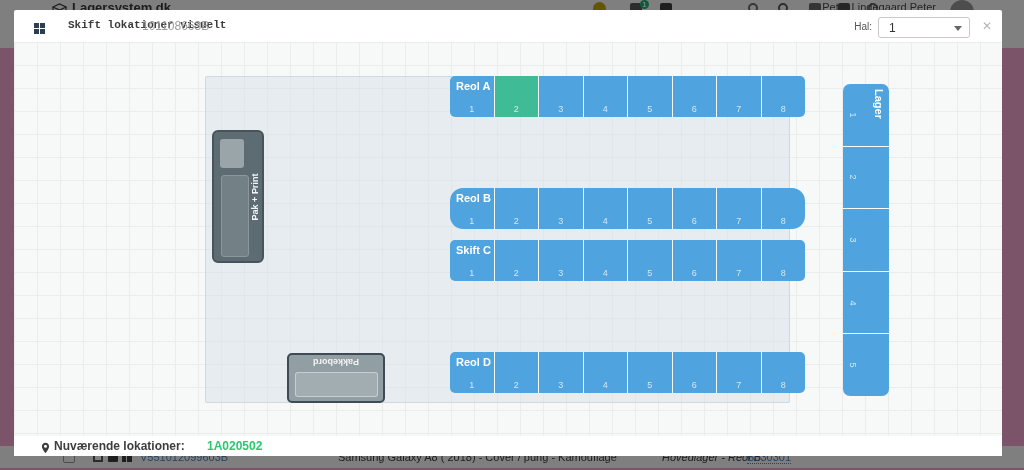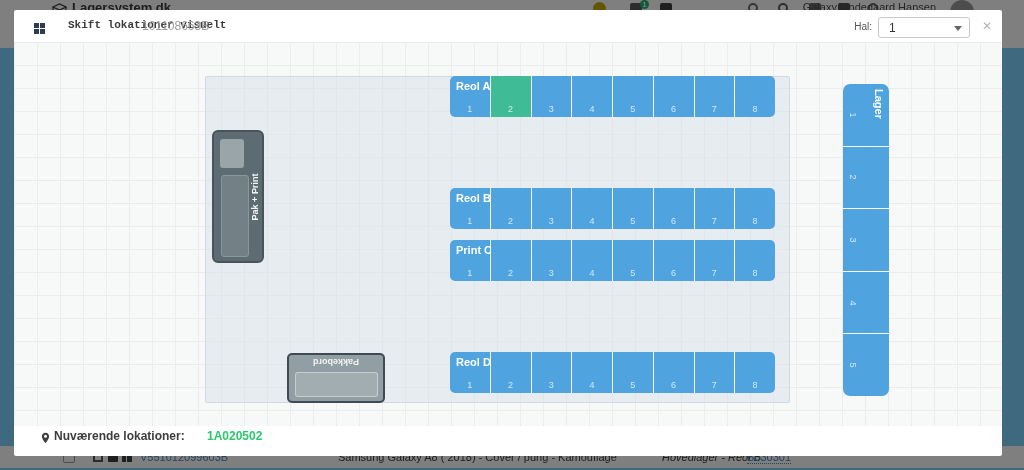--- a/index.html
+++ b/index.html
@@ -1,18 +1,18 @@
 <!DOCTYPE html>
 <html style="--cell-blue: #4fa3de; --cell-green: #3fbc96; --loc-green: #2bc96e;"><head>
 <meta charset="utf-8">
 <style>
   * { margin:0; padding:0; box-sizing:border-box; }
   html,body { width:1024px; height:470px; overflow:hidden;
     font-family:"Liberation Sans", sans-serif; }
-  .page { position:absolute; inset:0; background:#7dd3fc; }
+  .page { position:absolute; inset:0; background:#f9a8d4; }
 
   
   .navbar { position:absolute; left:0; top:0; width:1024px; height:48px;
     background:#ffffff; }
   .logo-icon { position:absolute; left:52px; top:1px; width:15px; height:12px; }
   .logo-text { position:absolute; left:72px; top:0px; font-size:13px; font-weight:bold; color:#3a3a3a; }
   .nav-dot { position:absolute; top:2px; width:13px; height:13px; border-radius:50%; }
   .nav-glyph { position:absolute; top:3px; width:12px; height:10px; background:#5a5a5a; border-radius:2px; }
   .nav-ring { position:absolute; top:3px; width:10px; height:10px; border:2px solid #6a6a6a; border-radius:50%; background:transparent; }
   .nav-badge { position:absolute; width:9px; height:9px; border-radius:50%; background:#21b573; color:#fff;
@@ -49,23 +49,23 @@
   .close-btn { position:absolute; right:10px; top:9px; font-size:12px; color:#b5b5b5; cursor:pointer; }
 
   
   .floor { position:absolute; left:0; top:32px; width:988px; height:394px; background:#f7f8f8;
     background-image:linear-gradient(#ececec 1px, transparent 1px),
                      linear-gradient(90deg, #ececec 1px, transparent 1px);
     background-size:23px 23px; overflow:hidden; }
   .room { position:absolute; left:191px; top:34px; width:585px; height:327px;
     background:rgba(216,226,231,0.55); border:1px solid rgba(199,212,219,0.8); border-radius:2px; }
 
-  .shelf-row { position:absolute; left:436px; width:325px; height:41px; display:flex; gap:1px;
+  .shelf-row { position:absolute; left:436px; width:355px; height:41px; display:flex; gap:1px;
     background:rgba(255,255,255,0.55); border-radius:5px; overflow:hidden; }
-  .shelf-a { top:34px; } .shelf-b { top:146px; } .shelf-c { top:198px; } .shelf-d { top:310px; }
+  .shelf-a { top:34px; } .shelf-b { top:146px;border-radius:13px; } .shelf-c { top:198px; } .shelf-d { top:310px; }
   .cell { flex:1; position:relative; background:var(--cell-blue,#4fa3de); }
   .cell.green { background:var(--cell-green,#3fbc96); }
   .cell-label { position:absolute; left:6px; top:4px; font-size:11px; font-weight:bold; color:#fff; white-space:nowrap; }
   .cell-num { position:absolute; bottom:3px; left:0; right:0; text-align:center; font-size:9px; color:rgba(255,255,255,0.75); }
 
   .lager-col { position:absolute; left:829px; top:42px; width:46px; height:312px; display:flex; flex-direction:column;
     gap:1px; background:rgba(255,255,255,0.55); border-radius:7px; overflow:hidden; }
   .lager-cell { flex:1; position:relative; background:var(--cell-blue,#4fa3de); }
   .lager-label { position:absolute; right:4px; top:5px; writing-mode:vertical-rl; font-size:11px; font-weight:bold; color:#fff; }
   .lager-num { position:absolute; left:5px; top:50%; transform:translateY(-50%); writing-mode:vertical-rl;
@@ -79,21 +79,21 @@
   .pakprint-label { position:absolute; right:2px; top:50%; writing-mode:vertical-rl;
     transform:translateY(-50%) rotate(180deg); font-size:9px; font-weight:bold; color:#f2f4f5; white-space:nowrap; }
 
   .pakkebord { position:absolute; left:273px; top:311px; width:98px; height:50px; background:#919ea4;
     border:2px solid #3f4a54; border-radius:5px; }
   .pakkebord-label { display:block; margin-top:2px; text-align:center; transform:rotate(180deg);
     font-size:9px; font-weight:bold; color:#f2f4f5; }
   .pakkebord-inner { position:absolute; left:6px; top:17px; width:83px; height:25px;
     background:rgba(255,255,255,0.16); border:1px solid rgba(255,255,255,0.4); border-radius:3px; }
 
-  .modal-footer { position:absolute; left:0; bottom:10px; width:100%; height:20px; background:#fff;text-decoration:underline; }
+  .modal-footer { position:absolute; left:0; bottom:0; width:100%; height:20px; background:#fff;text-decoration:underline; }
   .pin-icon { position:absolute; left:27px; top:4px; }
   .footer-label { position:absolute; left:40px; top:3px; font-size:12px; font-weight:bold; color:#3d3d3d; }
   .footer-loc { position:absolute; left:193px; top:3px; font-size:12px; font-weight:bold; color:var(--loc-green,#2bc96e); }
 </style>
 </head>
 <body>
 
 <div class="page">
 
   <div class="navbar">
@@ -105,21 +105,21 @@
     <span class="logo-text">Lagersystem.dk</span>
     <span class="nav-dot" style="left:593px; background:#c9ab00;"></span>
     <span class="nav-glyph" style="left:630px;"></span>
     <span class="nav-badge" style="left:640px; top:0;">1</span>
     <span class="nav-glyph" style="left:660px; background:#3f3f3f;"></span>
     <span class="nav-ring" style="left:748px;"></span>
     <span class="nav-ring" style="left:778px; border-color:#5a5a5a;"></span>
     <span class="nav-glyph" style="left:809px; background:#6a6a6a;"></span>
     <span class="nav-glyph" style="left:838px; background:#4f4f4f;"></span>
     <span class="nav-ring" style="left:868px;"></span>
-    <span class="nav-user">Galaxy Lindegaard Hansen</span>
+    <span class="nav-user">Peter Lindegaard Peter</span>
     <span class="nav-avatar"></span>
   </div>
 
   <div class="bg-row">
     <span class="bg-check"></span>
     <span class="bg-icn i1" style="left:93px;"></span>
     <span class="bg-icn i2" style="left:108px;"></span>
     <span class="bg-icn i3" style="left:122px;"></span>
     <span class="bg-link" style="left:140px;">V551012099603B</span>
     <span class="bg-text" style="left:338px;">Samsung Galaxy A8 ( 2018) - Cover / pung - Kamouflage</span>
@@ -212,21 +212,21 @@
           </div>
           <div class="cell">
             <span class="cell-num">7</span>
           </div>
           <div class="cell">
             <span class="cell-num">8</span>
           </div>
         </div>
         <div class="shelf-row shelf-c">
           <div class="cell">
-            <span class="cell-label">Print C</span>
+            <span class="cell-label">Skift C</span>
             <span class="cell-num">1</span>
           </div>
           <div class="cell">
             <span class="cell-num">2</span>
           </div>
           <div class="cell">
             <span class="cell-num">3</span>
           </div>
           <div class="cell">
             <span class="cell-num">4</span>

